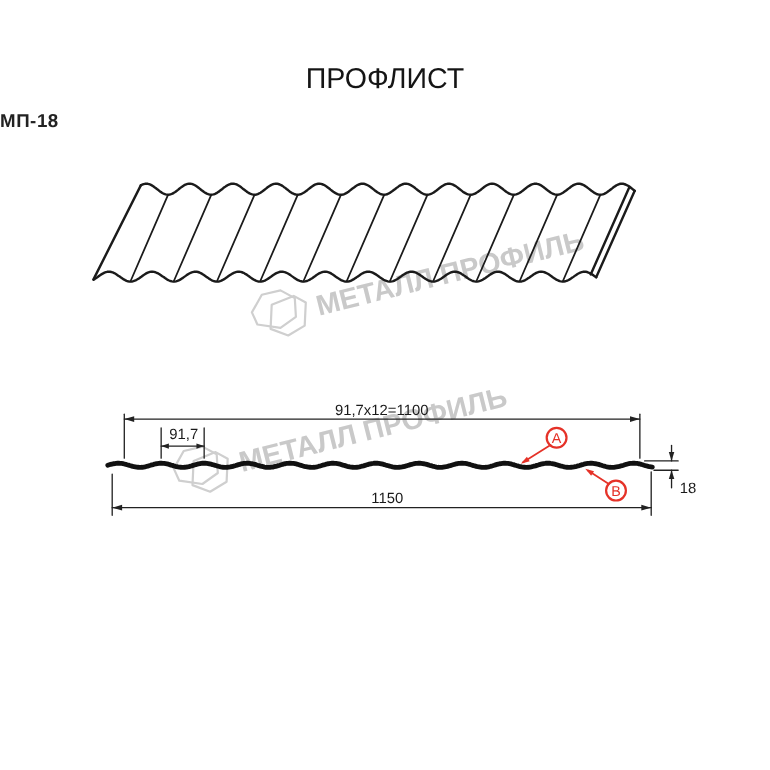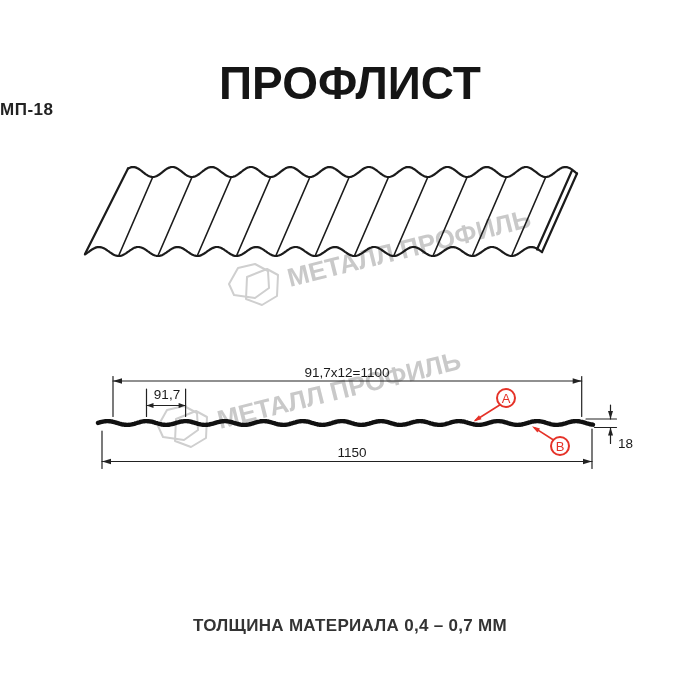--- a/index.html
+++ b/index.html
@@ -1,19 +1,19 @@
 <!DOCTYPE html>
 <html><head>
 <meta charset="utf-8">
 <style>
   html,body{margin:0;padding:0;background:#fff;}
   .canvas{position:relative;width:700px;height:700px;background:#fff;overflow:hidden;
           font-family:"Liberation Sans",sans-serif;}
   .title{position:absolute;left:0;top:56px;width:700px;text-align:center;
-         font-size:46px;font-weight:700;letter-spacing:0px;color:#151515;}
+         font-size:26px;font-weight:400;letter-spacing:0px;color:#151515;}
   .subtitle{position:absolute;left:0;top:100px;width:700px;text-align:left;
             font-size:17px;font-weight:600;letter-spacing:.5px;color:#222;}
   .footer{position:absolute;left:0;top:616px;width:700px;text-align:center;
           font-size:17px;font-weight:600;letter-spacing:.3px;color:#333;}
   svg{position:absolute;left:0;top:0;}
   .dimtext{font-family:"Liberation Sans",sans-serif;font-size:13.5px;fill:#1a1a1a;}
   .redtext{font-family:"Liberation Sans",sans-serif;font-size:13px;font-weight:500;}
   .wm-text{font-family:"Liberation Sans",sans-serif;font-size:26px;font-weight:700;fill:#c9c9c9;}
   .wm-logo{stroke:#cfcfcf;stroke-width:2;fill:none;stroke-linejoin:round;}
 </style>
@@ -95,14 +95,13 @@
       <text class="redtext" x="506" y="402.8" text-anchor="middle" fill="#e53228">A</text>
       <circle id="calloutB" cx="560" cy="446" r="9" fill="none" stroke-width="2" stroke="#e53228"></circle>
       <text class="redtext" x="560" y="450.8" text-anchor="middle" fill="#e53228">B</text>
     <line x1="500.5" y1="404.5" x2="475.5" y2="420.3" stroke="#e53228" stroke-width="1.6" stroke-linecap="round"></line>
         <polygon points="473.5,421.6 481.5484483915902,419.36785339014034 478.9906422664508,415.306126192728" fill="#e53228"></polygon>
         <line x1="553.5" y1="440" x2="534.5" y2="427.8" stroke="#e53228" stroke-width="1.6" stroke-linecap="round"></line>
         <polygon points="532,426.2 537.4355094864161,432.54154844049 540.0286630247087,428.5022966871525" fill="#e53228"></polygon>
       </g>
   </svg>
 
-  <div class="footer">ТОЛЩИНА МАТЕРИАЛА 0,4 – 0,7 ММ</div>
 </div>
 
 </body></html>

